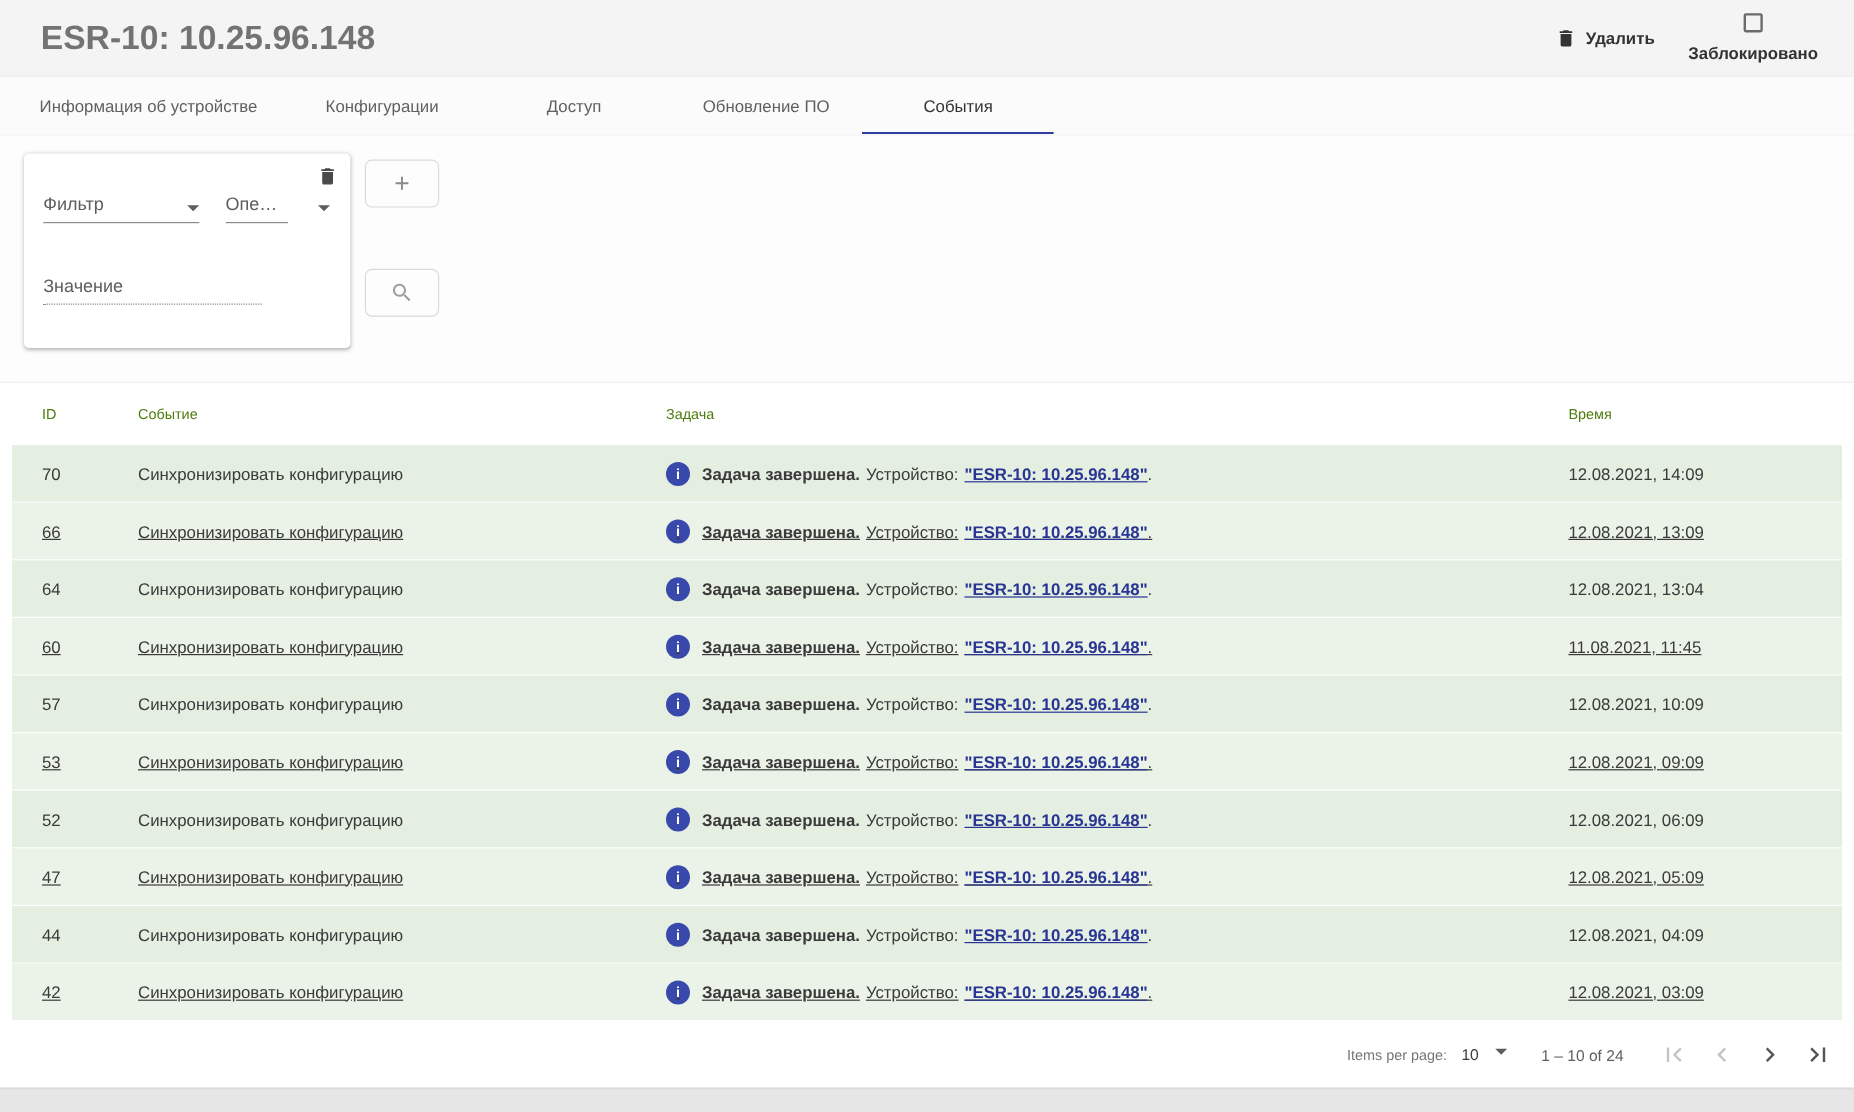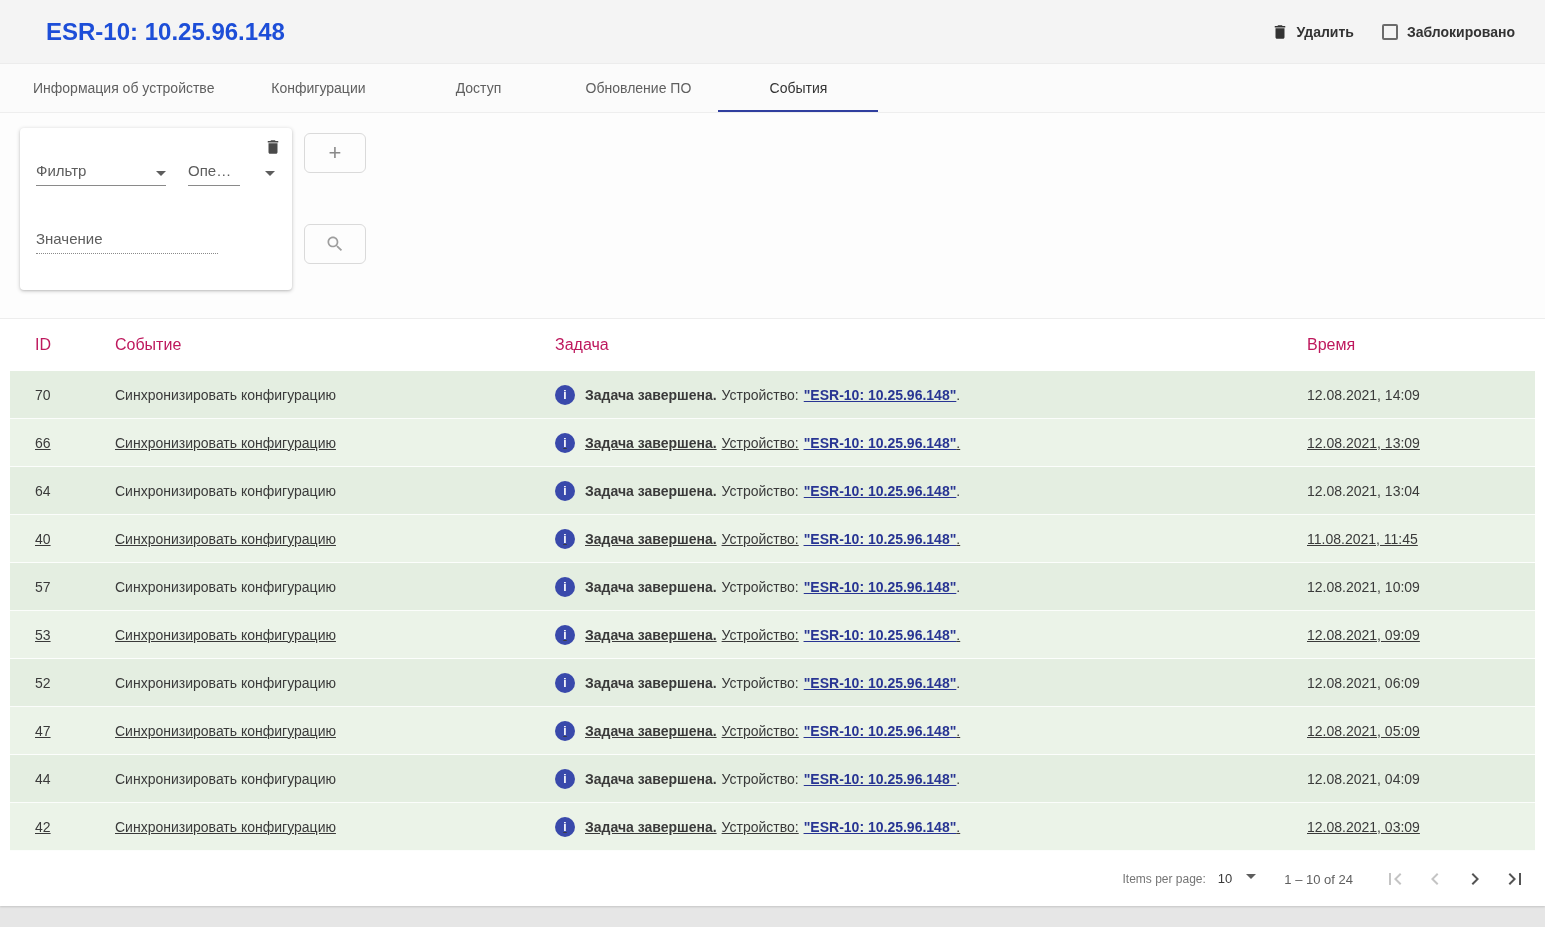--- a/index.html
+++ b/index.html
@@ -8,24 +8,24 @@
     width: 1545px; height: 927px;
     background: #e6e6e6;
     font-family: "Liberation Sans", sans-serif;
     color: #3a3a3a;
     overflow: hidden;
   }
   .page { width: 1545px; height: 906px; background: #fdfdfd; overflow: hidden; box-shadow: 0 1px 2px rgba(0,0,0,.15); }
 
   
   .topbar { height: 64px; background: #f4f4f4; display: flex; align-items: center; padding: 0 30px; border-bottom: 1px solid #ececec; }
-  .topbar h1 { font-size: 24px; font-weight: 700; color: #1d4ed8; margin: 16px; }
+  .topbar h1 { font-size: 28px; font-weight: 700; color: #737373; margin: 4px; }
   .topbar-actions { margin-left: auto; display: flex; align-items: center; gap: 28px; }
   .delete-btn { display: flex; align-items: center; gap: 7px; background: none; border: none; cursor: pointer; font-family: inherit; font-size: 14px; font-weight: 700; color: #333; padding: 0; }
-  .blocked { display: flex; align-items: center; gap: 9px; cursor: pointer; font-size: 14px; font-weight: 700; color: #333; }
+  .blocked { display: flex; align-items: center; gap: 9px; cursor: pointer; font-size: 14px; font-weight: 700; color: #333; flex-direction: column; }
   .checkbox { width: 16px; height: 16px; border: 2px solid #6b6b6b; border-radius: 2px; background: transparent; display: inline-block; }
 
   
   .tabs { height: 49px; background: #fbfbfb; display: flex; padding-left: 9px; border-bottom: 1px solid rgba(0,0,0,.05); }
   .tab { min-width: 160px; padding: 0 24px; height: 48px; display: flex; align-items: center; justify-content: center; font-size: 14px; color: #5f5f5f; cursor: pointer; white-space: nowrap; }
   .tab.active { color: #333; box-shadow: inset 0 -2px 0 var(--accent, #303f9f); }
 
   
   .filter-area { height: 205px; background: #fdfdfd; display: flex; align-items: flex-start; padding: 15px 0 0 20px; }
   .filter-card { position: relative; width: 272px; background: #fff; border-radius: 4px; box-shadow: 0 1px 4px rgba(0,0,0,.2), 0 1px 2px rgba(0,0,0,.1); padding: 34px 16px 36px 16px; }
@@ -37,21 +37,21 @@
   .dd-arrow { width: 0; height: 0; border-left: 5px solid transparent; border-right: 5px solid transparent; border-top: 5px solid #5d5d5d; margin-bottom: 3px; }
   .value-input { margin-top: 44px; width: 182px; border: none; border-bottom: 1px dotted #8a8a8a; background: transparent; font-family: inherit; font-size: 15px; color: #333; padding: 0 0 6px 0; outline: none; display: block; }
   .value-input::placeholder { color: #5d5d5d; opacity: 1; }
   .filter-buttons { display: flex; flex-direction: column; gap: 51px; margin: 5px 0 0 12px; }
   .tool-btn { width: 62px; height: 40px; border: 1px solid #dadada; border-radius: 6px; background: #fdfdfd; color: #8a8a8a; font-size: 22px; line-height: 1; display: flex; align-items: center; justify-content: center; cursor: pointer; font-family: inherit; }
 
   
   .table-section { border-top: 1px solid #ededed; background: #fff; }
   .table-inner { margin: 0 10px; }
   .thead, .row { display: grid; grid-template-columns: 80px 440px 1fr 228px; padding-left: 25px; align-items: center; }
-  .thead { height: 52px; color: #be185d; font-size: 16px; background: #fff; }
+  .thead { height: 52px; color: #4d7c0f; font-size: 12px; background: #fff; }
   .row { height: 48px; font-size: 14px; color: #3a3a3a; border-bottom: 1px solid rgba(255,255,255,.85); cursor: pointer; }
   .row.odd  { background: var(--row_odd, #e4eee1); }
   .row.even { background: var(--row_even, #ebf3e8); text-decoration: underline; }
   .cell-event { display: flex; align-items: center; }
   .info-icon { width: 20px; height: 20px; min-width: 20px; border-radius: 50%; background: var(--info, #3949ab); color: #fff; font-size: 12px; font-weight: 700; display: inline-flex; align-items: center; justify-content: center; }
   .event-status { font-weight: 700; margin-left: 10px; }
   .event-device-prefix { margin-left: 5px; }
   .event-device-link { margin-left: 5px; color: var(--link, #283593); font-weight: 700; text-decoration: underline; }
   .event-suffix { color: #3a3a3a; }
 
@@ -167,21 +167,21 @@
       <span class="info-icon">i</span>
       <span class="event-status">Задача завершена.</span>
       <span class="event-device-prefix">Устройство:</span>
       <a class="event-device-link" href="#">"ESR-10: 10.25.96.148"</a>
               <span class="event-suffix">.</span>
     </div>
     <div class="cell cell-time">12.08.2021, 13:04</div>
   </div>
 
   <div class="row even">
-    <div class="cell cell-id">40</div>
+    <div class="cell cell-id">60</div>
     <div class="cell cell-task">Синхронизировать конфигурацию</div>
     <div class="cell cell-event">
       <span class="info-icon">i</span>
       <span class="event-status">Задача завершена.</span>
       <span class="event-device-prefix">Устройство:</span>
       <a class="event-device-link" href="#">"ESR-10: 10.25.96.148"</a>
               <span class="event-suffix">.</span>
     </div>
     <div class="cell cell-time">11.08.2021, 11:45</div>
   </div>

